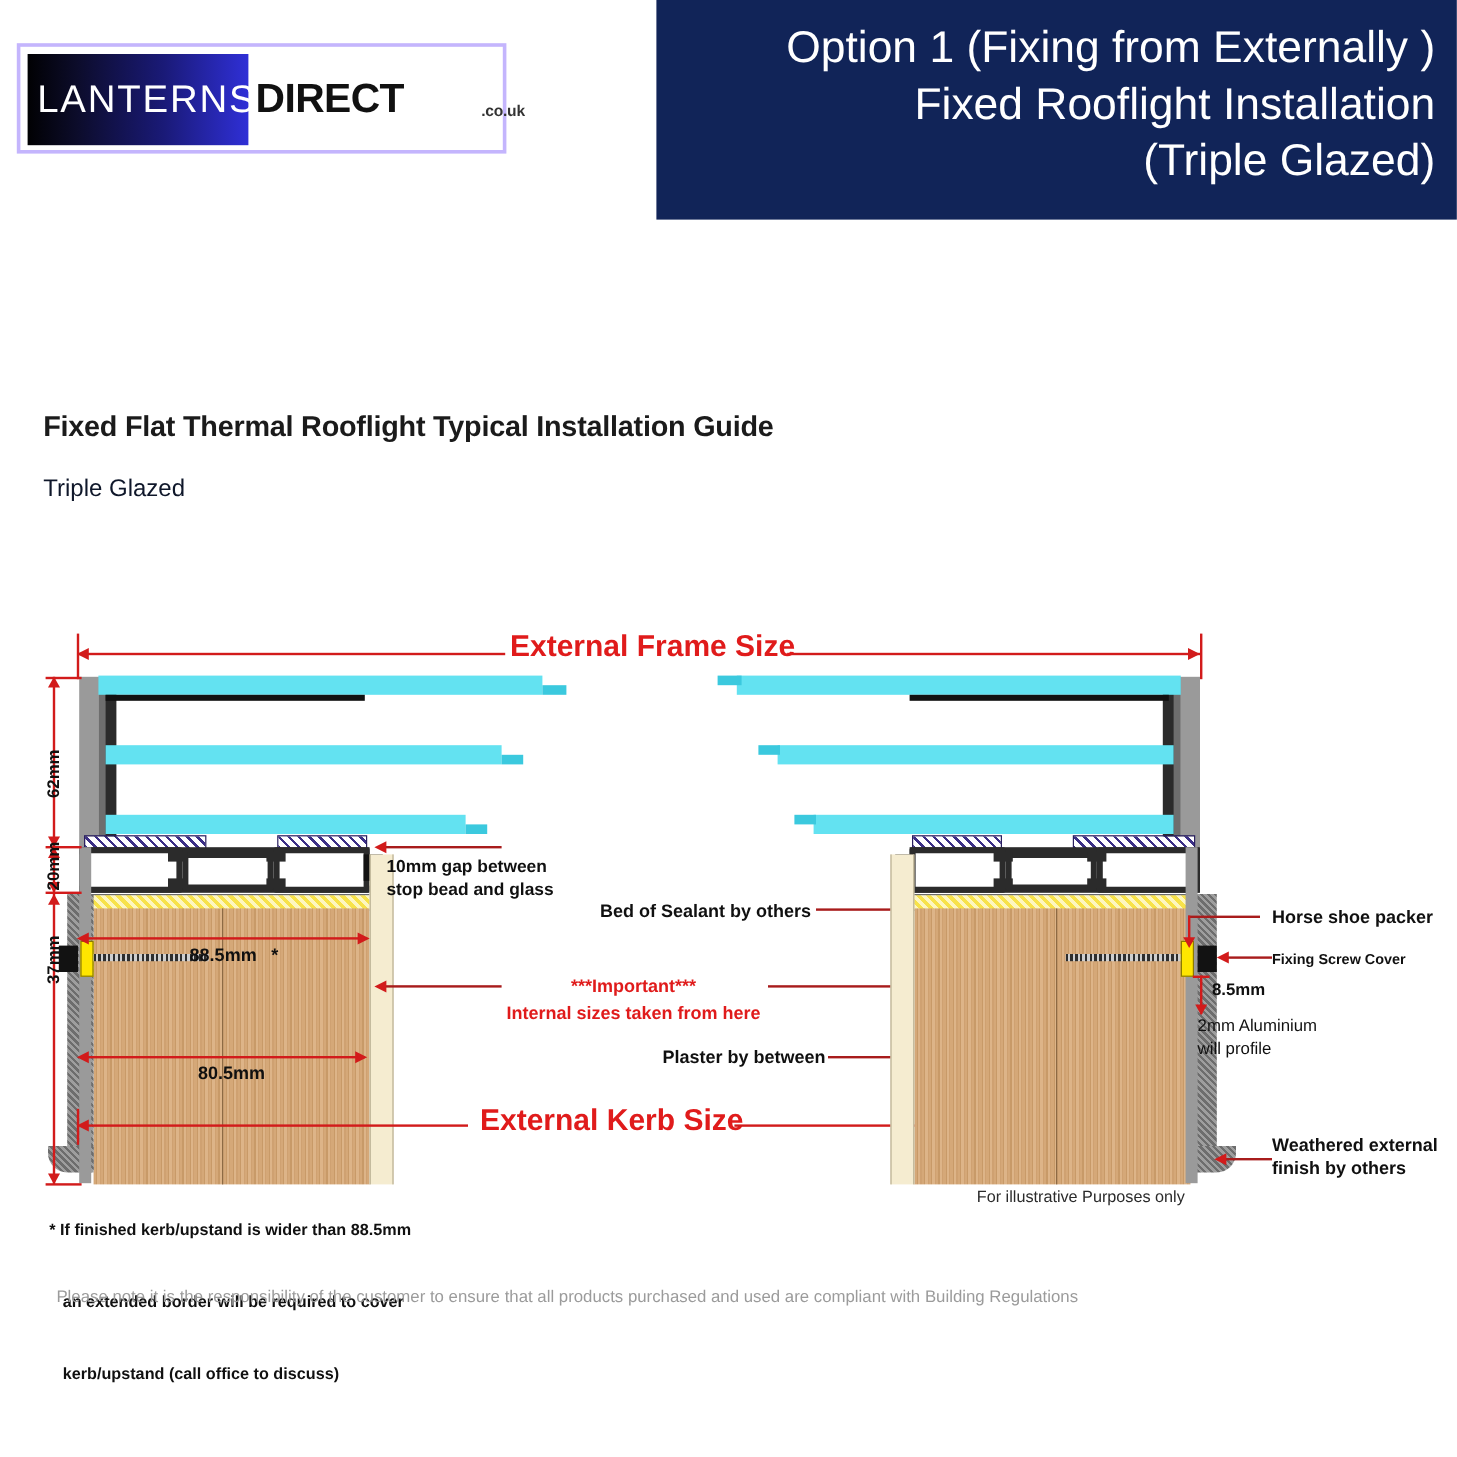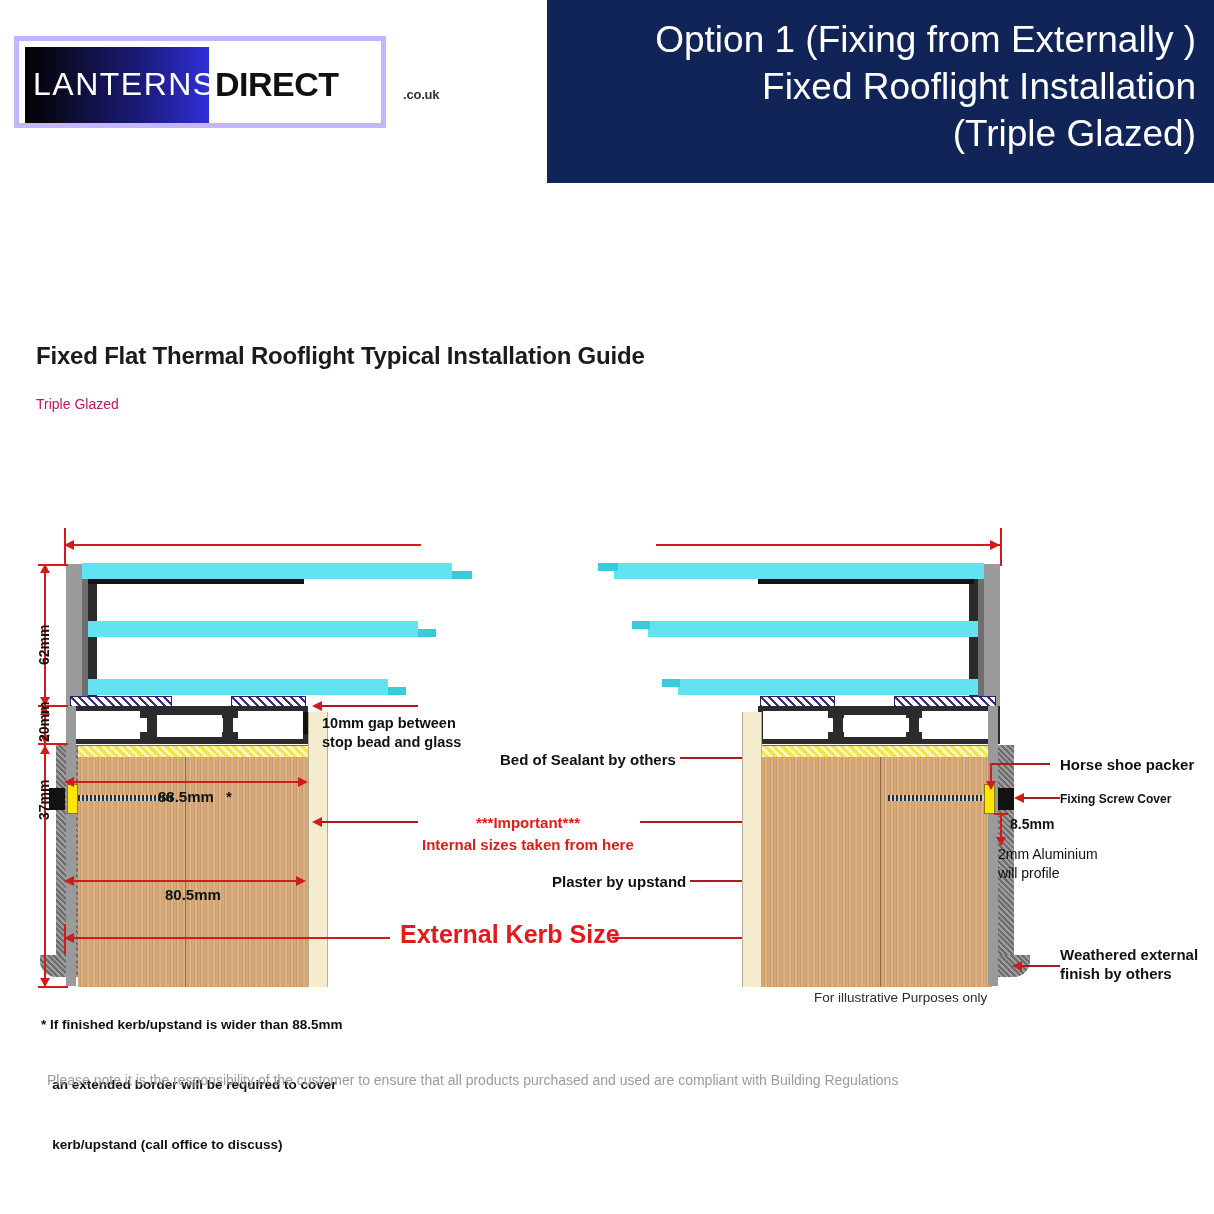--- a/index.html
+++ b/index.html
@@ -1,35 +1,35 @@
 <!DOCTYPE html>
 <html><head>
 <meta charset="utf-8">
 <style>
   html,body{margin:0;padding:0;background:#ffffff;}
   body{width:1214px;height:1214px;position:relative;font-family:"Liberation Sans",sans-serif;overflow:hidden;}
 
   
   #header{position:absolute;left:0;top:0;width:1214px;height:190px;}
-  #logo-box{position:absolute;left:14px;top:36px;width:372px;height:92px;border:5px solid #c4b5fd;background:#fff;box-sizing:border-box;}
+  #logo-box{position:absolute;left:14px;top:36px;width:408px;height:92px;border:3px solid #c4b5fd;background:#fff;box-sizing:border-box;}
   #logo-grad{position:absolute;left:6px;top:6px;width:184px;height:76px;
     background:linear-gradient(90deg,#010103 0%,#0c0c2a 22%,#1a1a78 62%,#2f2fd6 100%);}
   #logo-lanterns{position:absolute;left:14px;top:20px;width:175px;text-align:center;color:#ffffff;
     font-size:32px;letter-spacing:1.5px;font-weight:400;line-height:46px;font-family:"Liberation Sans",sans-serif;}
   #logo-direct{position:absolute;left:196px;top:20px;color:#111;font-size:34px;font-weight:bold;line-height:46px;letter-spacing:-0.5px;}
   #logo-couk{position:absolute;left:384px;top:46px;color:#333;font-size:13px;font-weight:bold;letter-spacing:-0.2px;}
 
   #banner{position:absolute;left:547px;top:0;width:667px;height:183px;background:#112458;}
   #banner-text{position:absolute;right:18px;top:16px;width:630px;text-align:right;color:#ffffff;
     font-size:37px;line-height:47px;font-weight:400;font-family:"Liberation Sans",sans-serif;}
   #banner-text span{display:block;white-space:pre;}
 
   
   #doc-title{position:absolute;left:36px;top:342px;font-size:24px;font-weight:bold;color:#1b1b1b;letter-spacing:-0.2px;}
-  #doc-sub{position:absolute;left:36px;top:396px;font-size:14px;color:#be185d;}
+  #doc-sub{position:absolute;left:36px;top:396px;font-size:20px;color:#0f172a;}
 
   
   #diagram{position:absolute;left:0;top:500px;width:1214px;height:560px;}
   .abs{position:absolute;}
 
   
   .glass{background:#63e2f1;}
   .glass-edge{background:#3bc9de;}
   .spacer{background:#111;}
   .alu-grey{background:#9a9a9a;}
@@ -92,20 +92,21 @@
 <div id="doc-sub">Triple Glazed</div>
 
 <div id="diagram">
 
   <div class="abs tick" style="left:64px;top:28px;height:38px;"></div>
   <div class="abs tick" style="left:1000px;top:28px;height:38px;"></div>
   <div class="abs dimline" style="left:66px;top:44px;width:355px;"></div>
   <div class="abs dimline" style="left:656px;top:44px;width:344px;"></div>
   <div class="arrowL" style="left:64px;top:40px;"></div>
   <div class="arrowR" style="left:990px;top:40px;"></div>
+  <div class="red-label" style="left:425px;top:25px;font-size:25px;">External Frame Size</div>
 
   <div class="abs alu-grey" style="left:66px;top:64px;width:16px;height:142px;"></div>
   <div class="abs alu-dark" style="left:82px;top:64px;width:9px;height:142px;"></div>
   <div class="abs frame-black" style="left:88px;top:70px;width:9px;height:134px;"></div>
 
   <div class="abs glass" style="left:82px;top:63px;width:370px;height:16px;"></div>
   <div class="abs glass-edge" style="left:452px;top:71px;width:20px;height:8px;"></div>
   <div class="abs spacer" style="left:88px;top:79px;width:216px;height:5px;"></div>
 
   <div class="abs glass" style="left:88px;top:121px;width:330px;height:16px;"></div>
@@ -198,21 +199,21 @@
   <div class="abs leader" style="left:680px;top:257px;width:75px;"></div>
   <div class="arrowR" style="left:748px;top:253px;"></div>
 
   <div class="red-label" style="left:428px;top:312px;font-size:15px;line-height:22px;text-align:center;width:200px;">
     <div>***Important***</div>
     <div style="white-space:nowrap;margin-left:-6px;">Internal sizes taken from here</div>
   </div>
   <div class="abs leader" style="left:640px;top:321px;width:110px;"></div>
   <div class="arrowR" style="left:743px;top:317px;"></div>
 
-  <div class="blk-label" style="left:552px;top:372px;font-size:15px;">Plaster by upstand</div>
+  <div class="blk-label" style="left:552px;top:372px;font-size:15px;">Plaster by between</div>
   <div class="abs leader" style="left:690px;top:380px;width:62px;"></div>
   <div class="arrowR" style="left:745px;top:376px;"></div>
 
   <div class="abs alu-grey" style="left:984px;top:64px;width:16px;height:142px;"></div>
   <div class="abs alu-dark" style="left:975px;top:64px;width:9px;height:142px;"></div>
   <div class="abs frame-black" style="left:969px;top:70px;width:9px;height:134px;"></div>
 
   <div class="abs glass" style="left:614px;top:63px;width:370px;height:16px;"></div>
   <div class="abs glass-edge" style="left:598px;top:63px;width:20px;height:8px;"></div>
   <div class="abs spacer" style="left:758px;top:79px;width:216px;height:5px;"></div>

